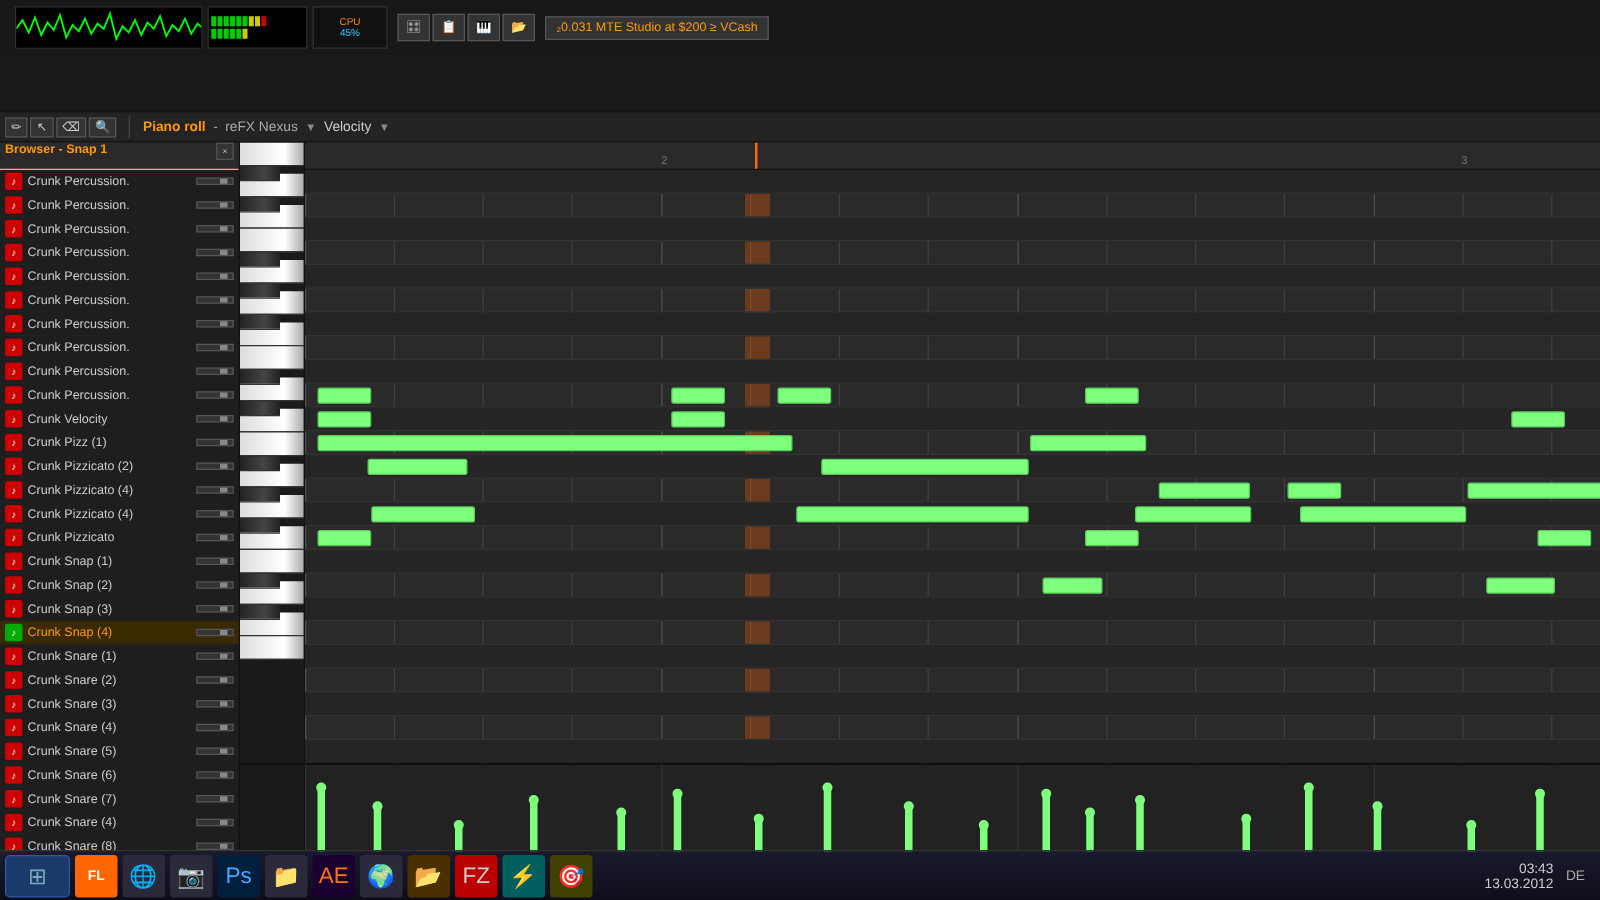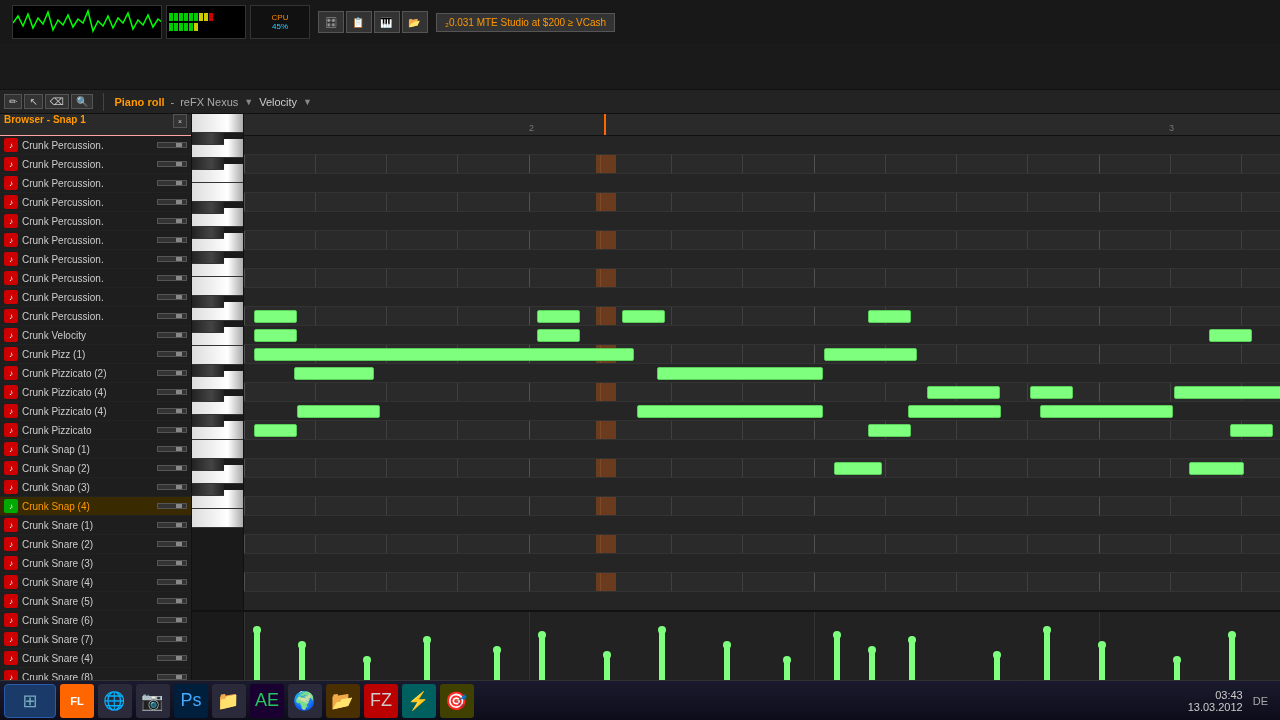--- a/index.html
+++ b/index.html
@@ -884,21 +884,21 @@
   </div>
 </div>
 
 <div id="taskbar">
   <div id="start-btn">⊞</div>
   <div class="taskbar-icon" style="background:#ff6600; color:white; font-size:11px; font-weight:bold;">FL</div>
   <div class="taskbar-icon">🌐</div>
   <div class="taskbar-icon">📷</div>
   <div class="taskbar-icon" style="background:#001f3d; color:#4af;">Ps</div>
   <div class="taskbar-icon">📁</div>
-  <div class="taskbar-icon" style="background:#1a0030; color:#22c55e;">AE</div>
+  <div class="taskbar-icon" style="background:#1a0030; color:#f97316;">AE</div>
   <div class="taskbar-icon">🌍</div>
   <div class="taskbar-icon" style="background:#4a3000;">📂</div>
   <div class="taskbar-icon" style="background:#b00;">FZ</div>
   <div class="taskbar-icon" style="background:#006060;">⚡</div>
   <div class="taskbar-icon" style="background:#404000;">🎯</div>
   <div id="taskbar-clock">
     <div>03:43</div>
     <div>13.03.2012</div>
   </div>
   <span id="taskbar-lang">DE</span>

